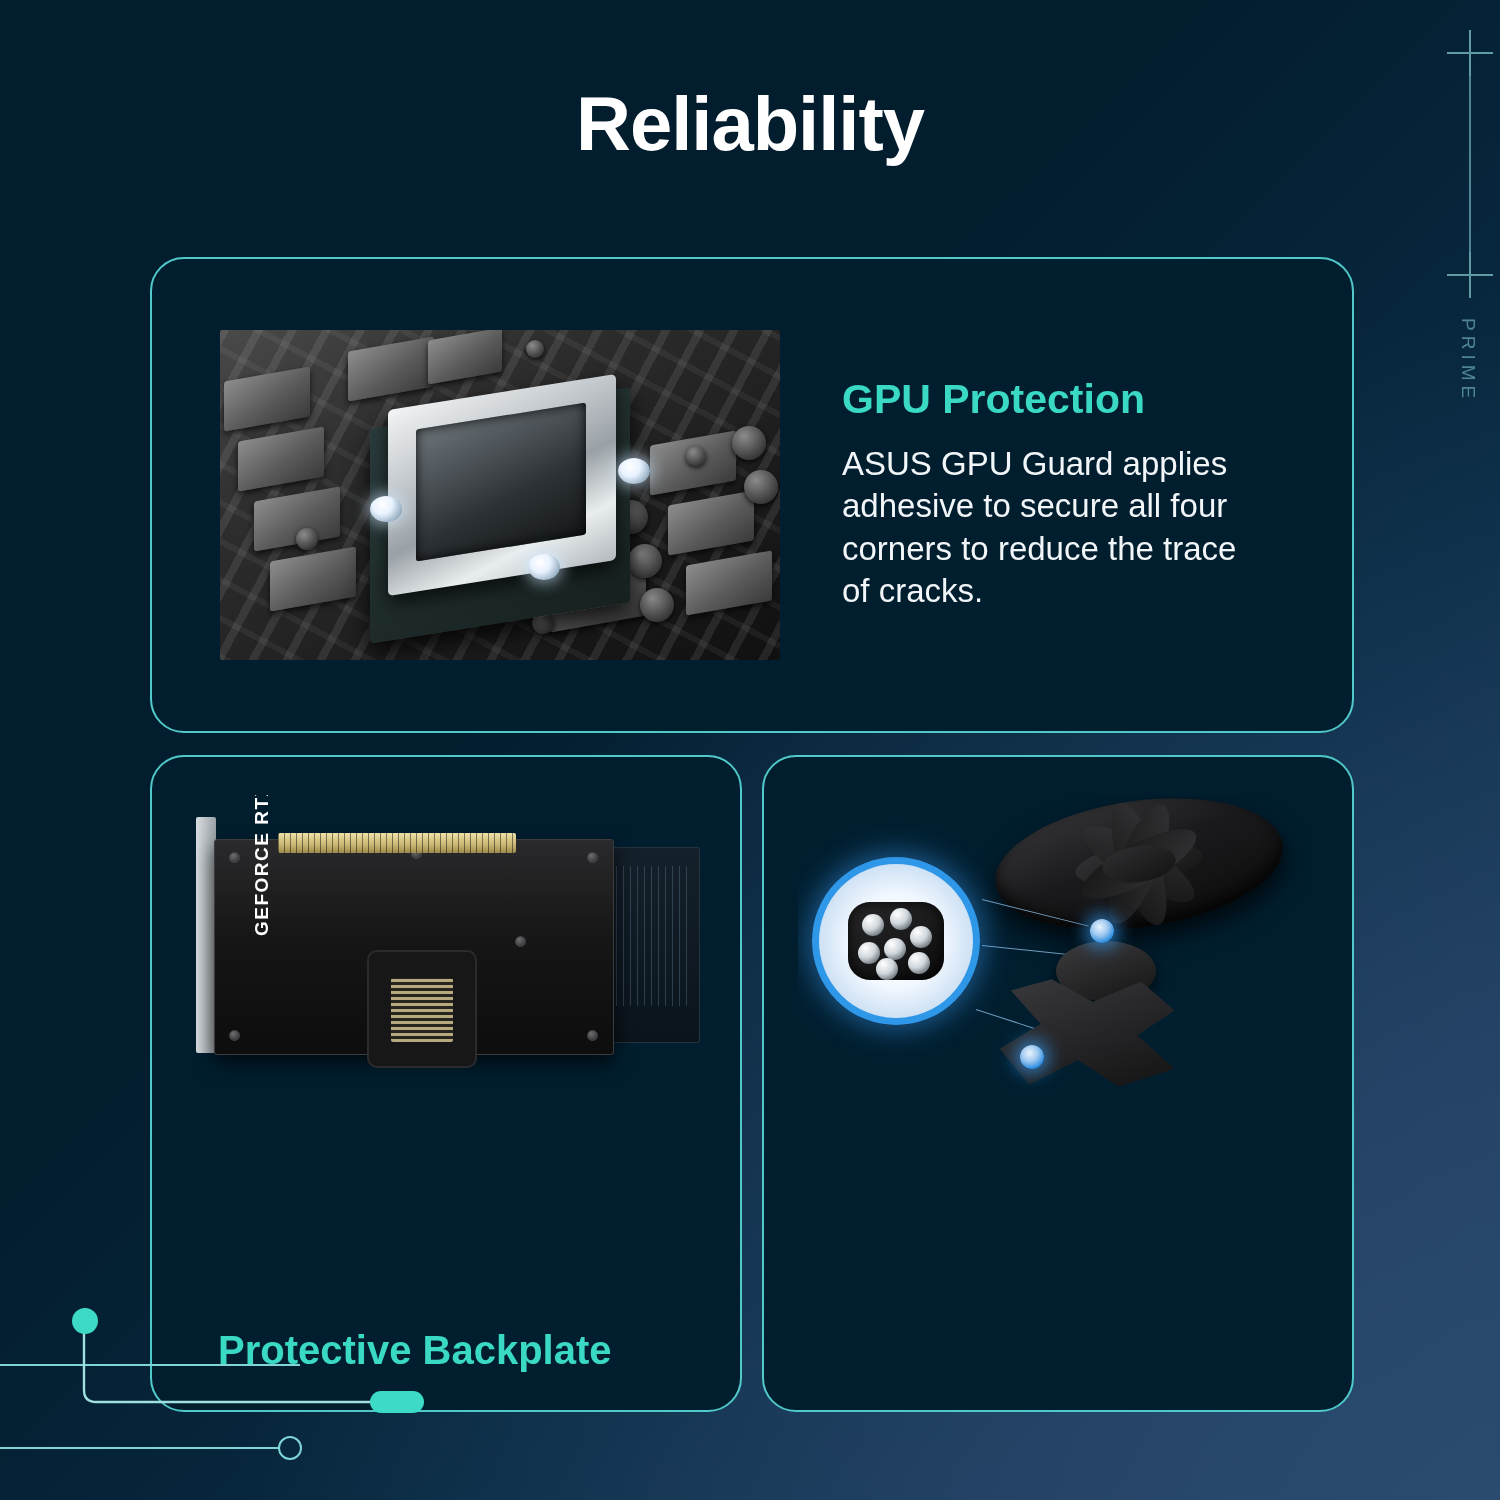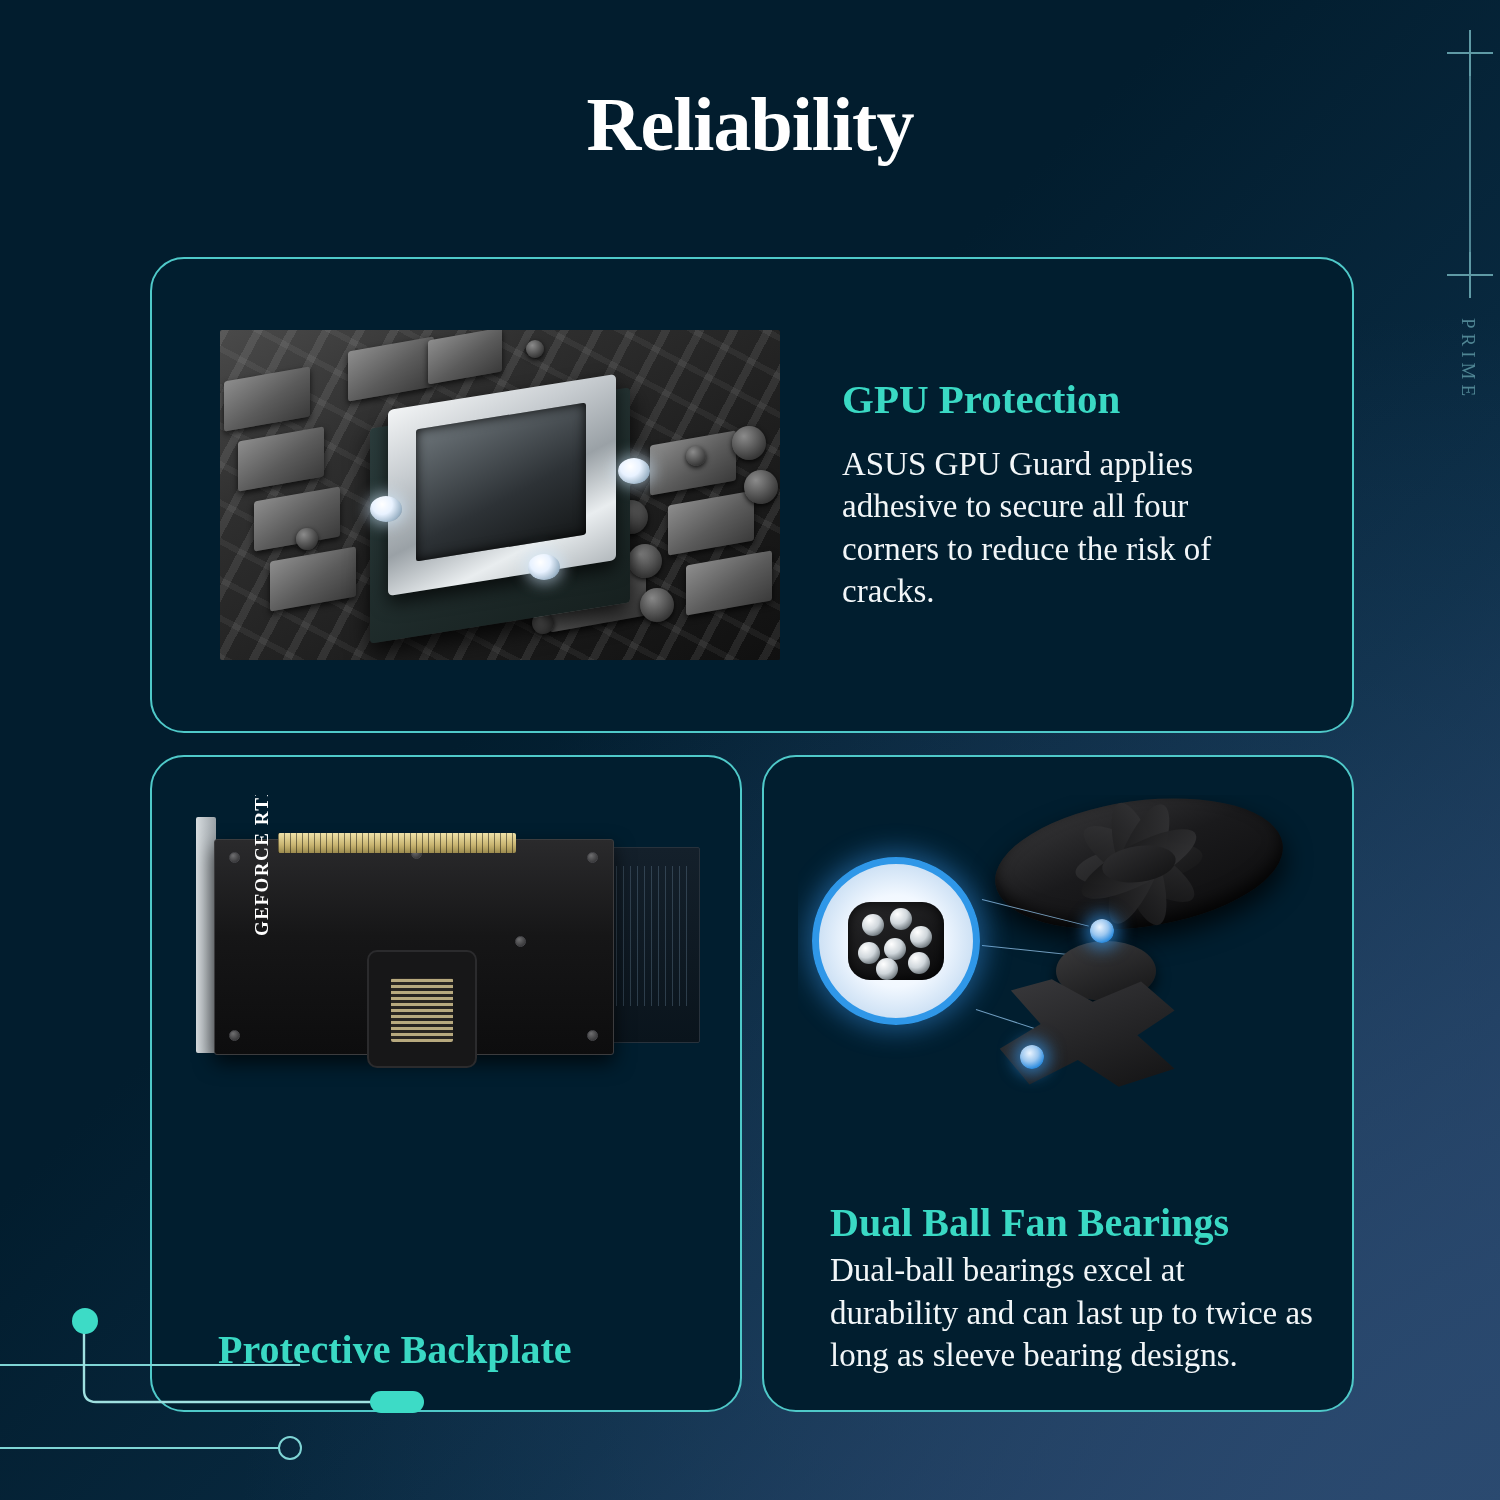--- a/index.html
+++ b/index.html
@@ -9,21 +9,20 @@
     overflow:hidden;
     font-family:"Liberation Sans", sans-serif;
   }
 
   #root {
     position:relative;
     width:1500px; height:1500px;
     background:
       radial-gradient(circle at 100% 105%, #2b4a70 0%, rgba(43,74,112,0) 58%),
       linear-gradient(135deg, #021d2e 0%, #021d2e 40%, #0a2c44 68%, #1d3b5c 88%, #26456a 100%);
-    font-family: Liberation Serif, serif;
   }
 
   
   .page-title {
     position:absolute;
     left:0; right:0; top:86px;
     text-align:center;
     color:#ffffff;
     font-size:76px;
     font-weight:bold;
@@ -345,21 +344,21 @@
         <div class="die-spreader"></div>
         <div class="die-core"></div>
 
         <div class="glue" style="left:150px; top:166px;"></div>
         <div class="glue" style="left:398px; top:128px;"></div>
         <div class="glue" style="left:308px; top:224px;"></div>
       </div>
 
       <div class="txt-block">
         <div class="head">GPU Protection</div>
-        <div class="body">ASUS GPU Guard applies adhesive to secure all four corners to reduce the risk of cracks.</div>
+        <div class="body">ASUS GPU Guard applies adhesive to secure all four corners to reduce the trace of cracks.</div>
       </div>
 
     </div>
   </div>
 
   <div class="card" id="card-backplate">
     <div class="card-col">
 
       <div class="media">
         <div class="bracket"></div>
@@ -418,24 +417,20 @@
             <div class="ball" style="left:42px; top:6px;"></div>
             <div class="ball" style="left:62px; top:24px;"></div>
             <div class="ball" style="left:10px; top:40px;"></div>
             <div class="ball" style="left:36px; top:36px;"></div>
             <div class="ball" style="left:60px; top:50px;"></div>
             <div class="ball" style="left:28px; top:56px;"></div>
           </div>
         </div>
       </div>
 
-      <div class="txt-block">
-        <div class="head">Dual Ball Fan Bearings</div>
-        <div class="body">Dual-ball bearings excel at durability and can last up to twice as long as sleeve bearing designs.</div>
-      </div>
 
     </div>
   </div>
 
   <div class="rail-plus" style="left:1447px; top:30px;"></div>
   <div class="rail-line" style="left:1469px; top:76px; height:190px;"></div>
   <div class="rail-plus" style="left:1447px; top:252px;"></div>
   <div class="rail-word" style="left:1479px; top:318px;">PRIME</div>
 
   <div class="circuit">

